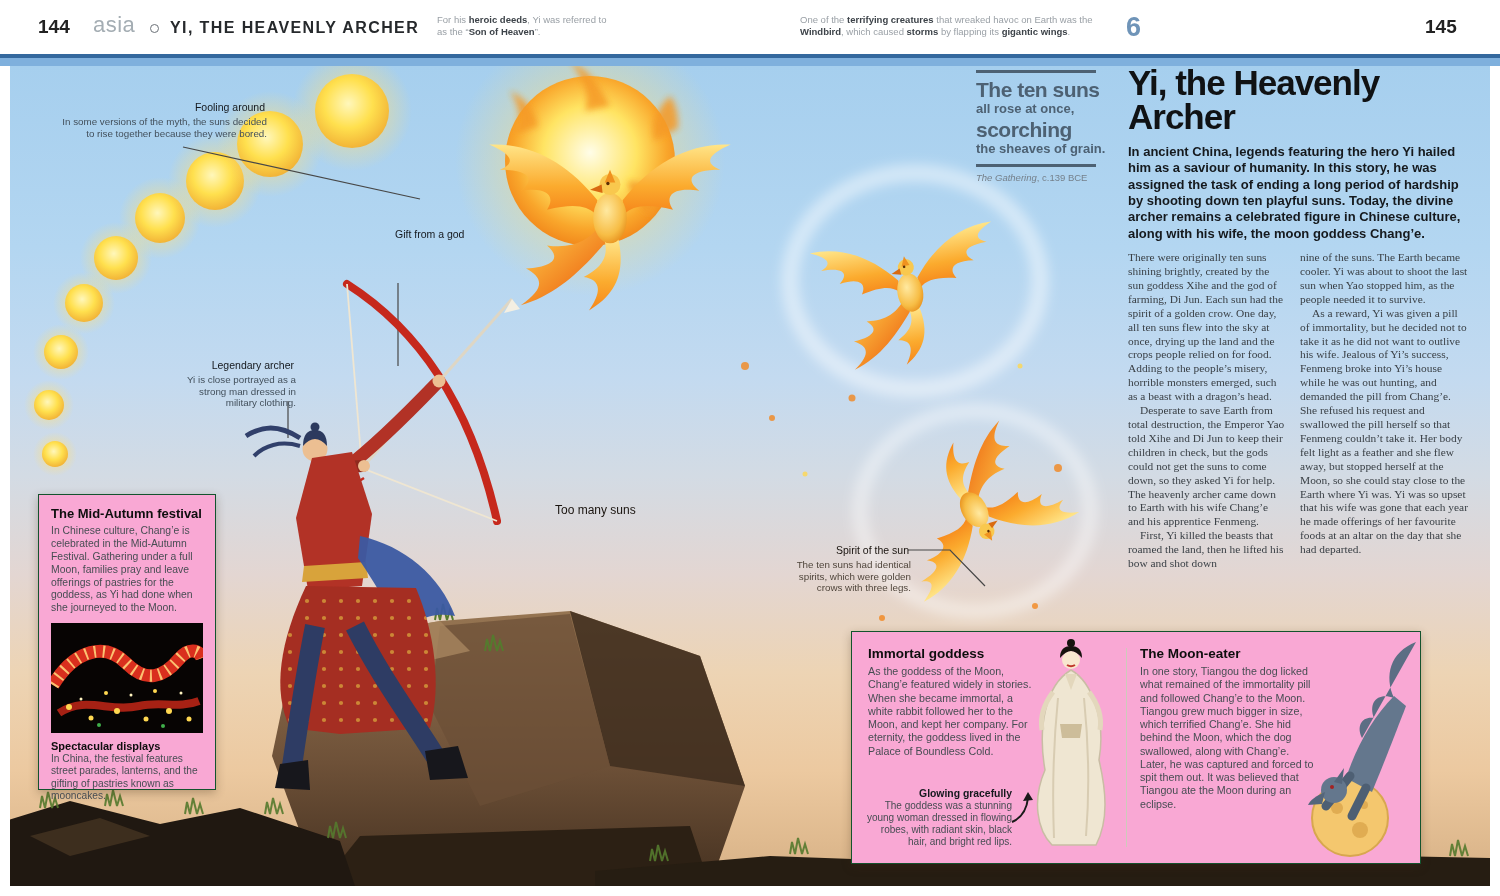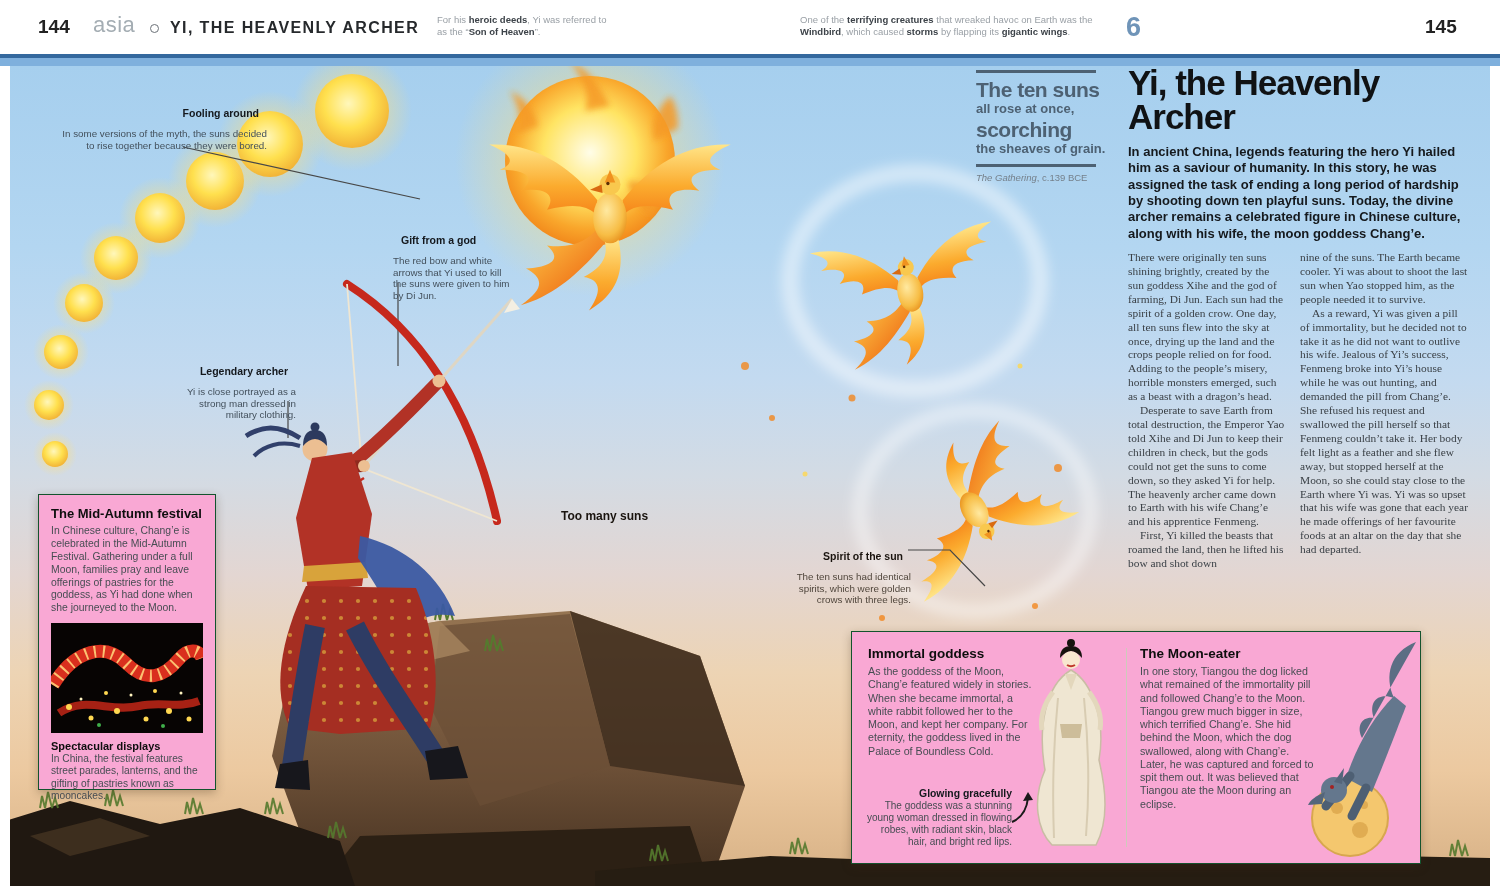--- a/index.html
+++ b/index.html
@@ -16,21 +16,21 @@
   .fact-num{position:absolute;left:1126px;top:12px;font-size:27px;font-weight:bold;color:#6f94b8;}
   .rule-dark{position:absolute;left:0;top:54px;width:1500px;height:4px;background:#34699e;z-index:10;}
   .rule-light{position:absolute;left:0;top:58px;width:1500px;height:8px;background:#7fb0dd;z-index:10;}
   
   .art{position:absolute;left:10px;top:66px;width:1480px;height:820px;z-index:1;
        background:linear-gradient(180deg,#a6cfee 0%,#b3d6f1 22%,#c3daf0 38%,#d3dbe4 50%,
        #e3d6d2 62%,#edd4b4 74%,#ecc9a0 86%,#e0bb90 94%,#d5af84 100%);}
   .art svg.scene{position:absolute;left:0;top:0;z-index:1;}
   
   .ann{position:absolute;z-index:5;}
-  .ann h4{margin:8px;font-size:10.5px;font-weight:bold;color:#14181d;line-height:1.2;}
+  .ann h4{margin:2px;font-size:10.5px;font-weight:normal;color:#14181d;line-height:1.2;}
   .ann p{margin:1px 0 0;font-size:9.8px;color:#43505c;line-height:1.22;}
   .ann.right{text-align:right;}
   .ann.warm h4{color:#1a140f;}
   .ann.warm p{color:#50463c;}
   .ann.big h4{font-size:12px;}
   .ann.big p{font-size:10.8px;}
   
   .quote{position:absolute;left:976px;top:70px;width:142px;z-index:5;color:#4d6173;}
   .quote .qrule{height:3px;background:#4d6173;width:120px;margin:0 0 6px;}
   .quote .qrule2{height:3px;background:#4d6173;width:120px;margin:7px 0 5px;}
@@ -300,21 +300,20 @@
       </g>
     </svg>
   </div>
 
   <div class="ann right" style="left:55px;top:99px;width:212px;">
     <h4>Fooling around</h4>
     <p>In some versions of the myth, the suns decided to rise together because they were bored.</p>
   </div>
   <div class="ann" style="left:393px;top:226px;width:122px;">
     <h4>Gift from a god</h4>
-    <p>The red bow and white arrows that Yi used to kill the suns were given to him by Di Jun.</p>
   </div>
   <div class="ann right" style="left:168px;top:357px;width:128px;">
     <h4>Legendary archer</h4>
     <p>Yi is close portrayed as a strong man dressed in military clothing.</p>
   </div>
   <div class="ann warm big" style="left:553px;top:501px;width:168px;">
     <h4>Too many suns</h4>
   </div>
   <div class="ann warm right" style="left:783px;top:542px;width:128px;">
     <h4>Spirit of the sun</h4>

